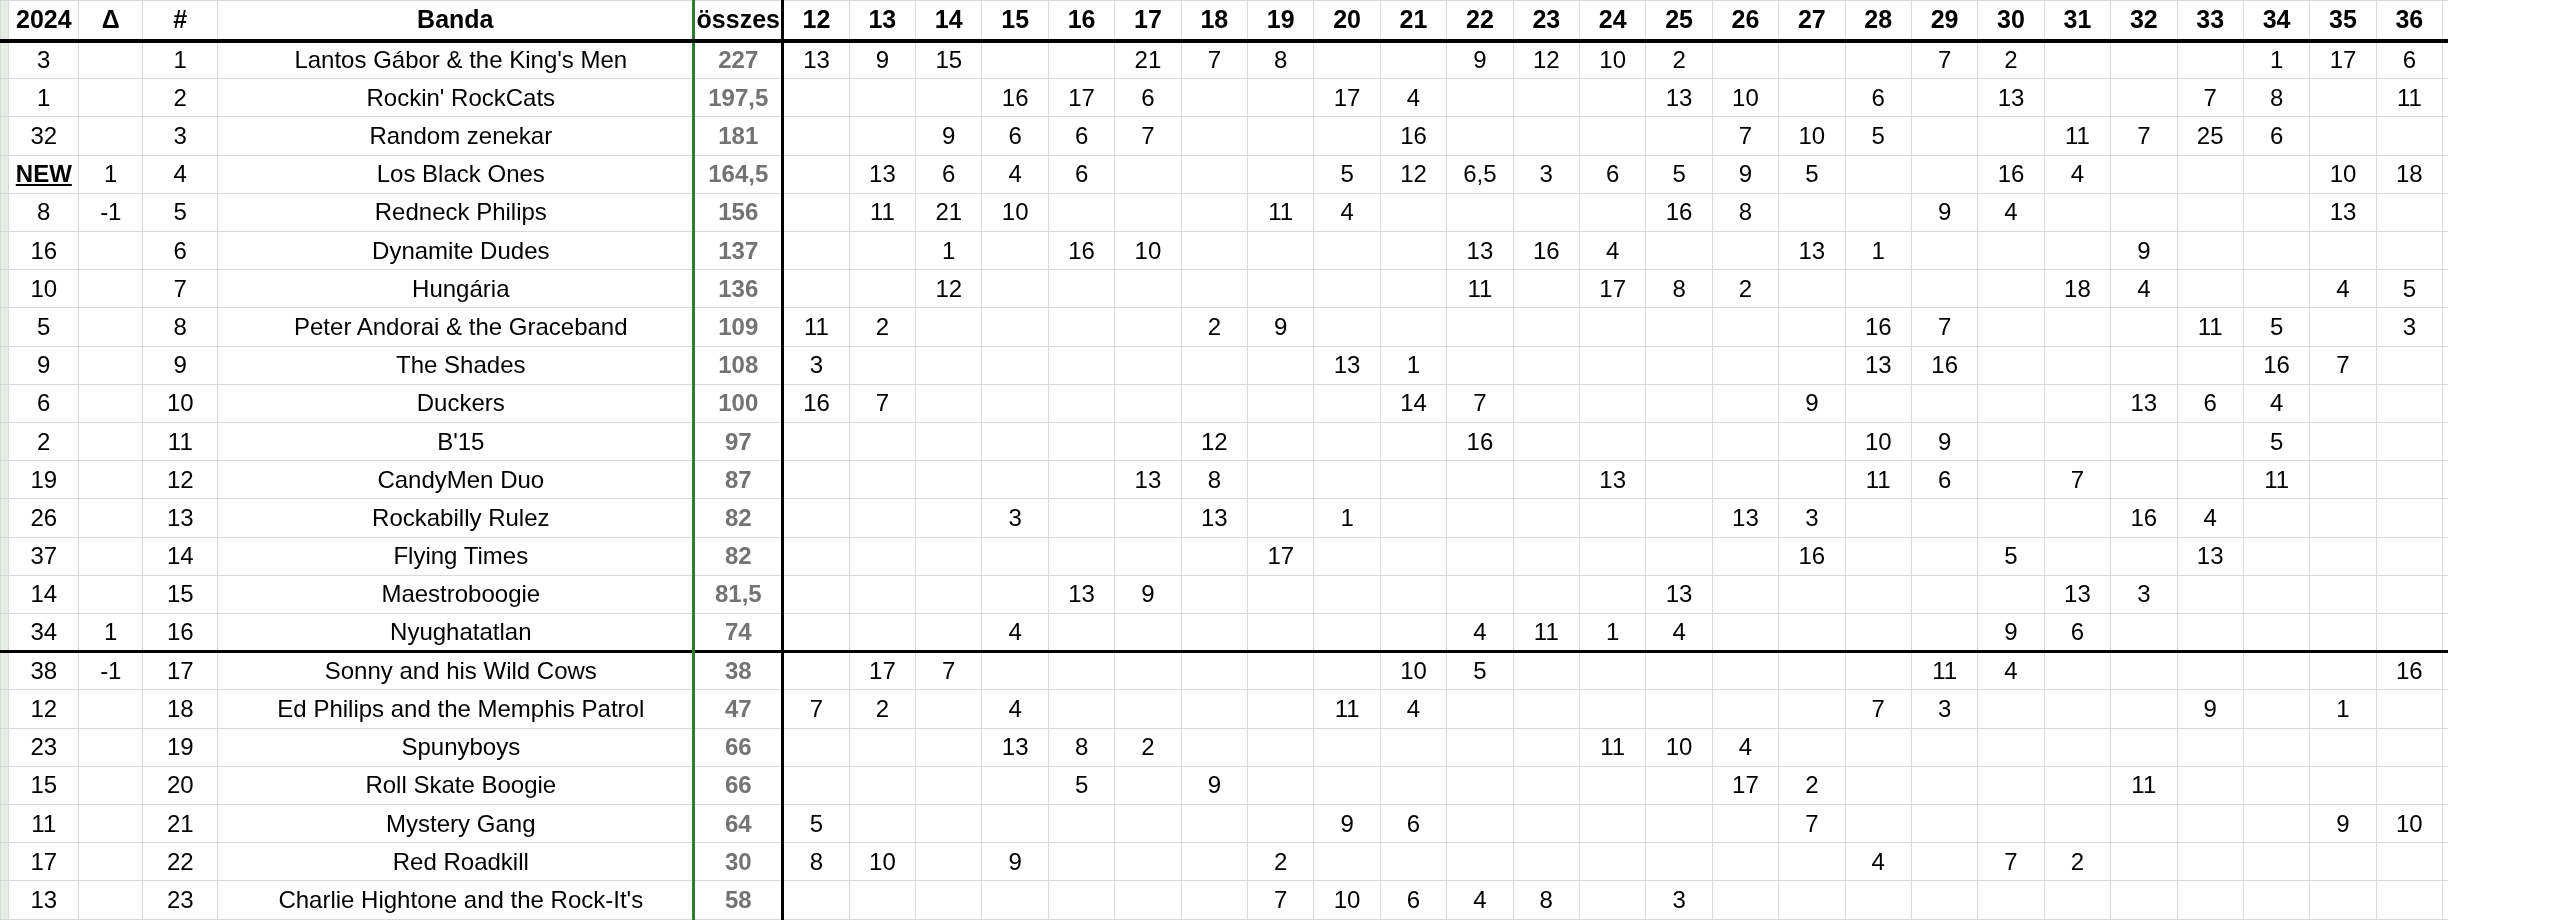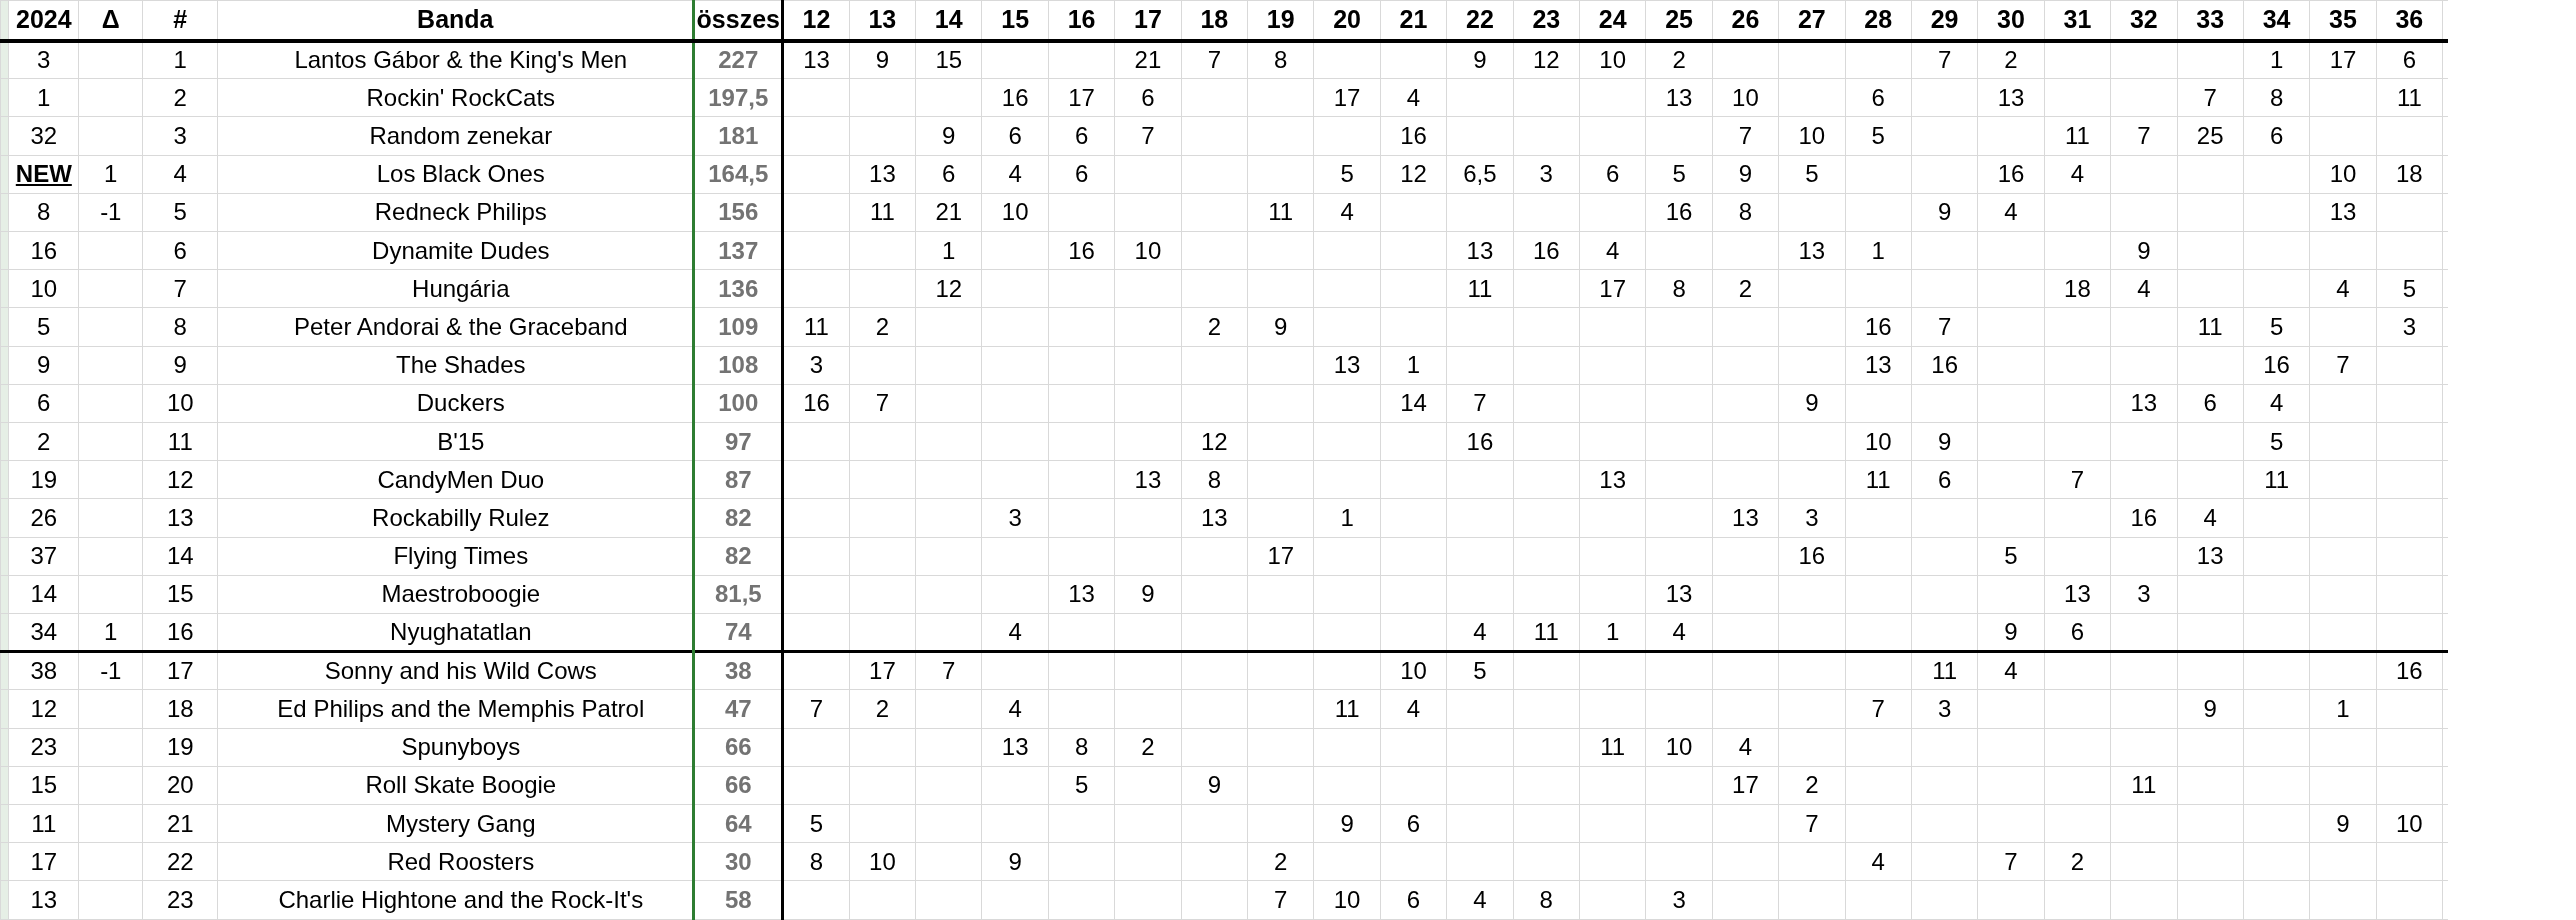--- a/index.html
+++ b/index.html
@@ -872,21 +872,21 @@
           <td>9</td>
           <td>10</td>
           <td></td>
           <td></td>
         </tr>
         <tr>
           <td class="strip"></td>
           <td>17</td>
           <td></td>
           <td>22</td>
-          <td class="col-band">Red Roosters</td>
+          <td class="col-band">Red Roadkill</td>
           <td class="col-total">30</td>
           <td>8</td>
           <td>10</td>
           <td></td>
           <td>9</td>
           <td></td>
           <td></td>
           <td></td>
           <td>2</td>
           <td></td>

